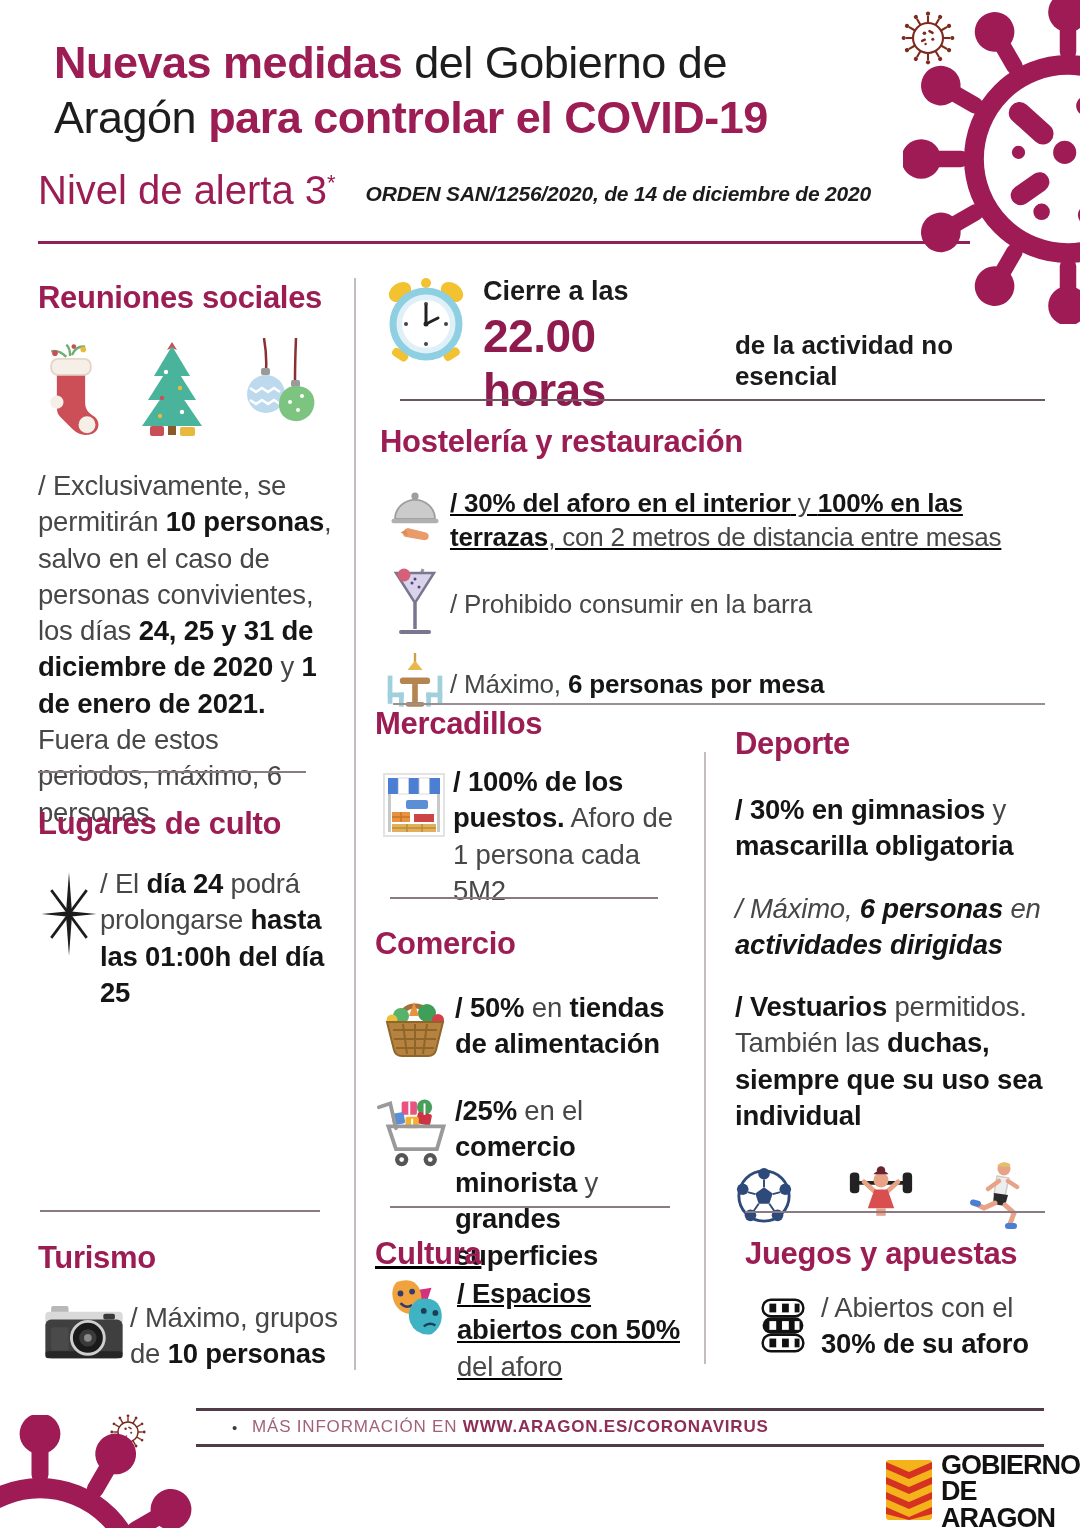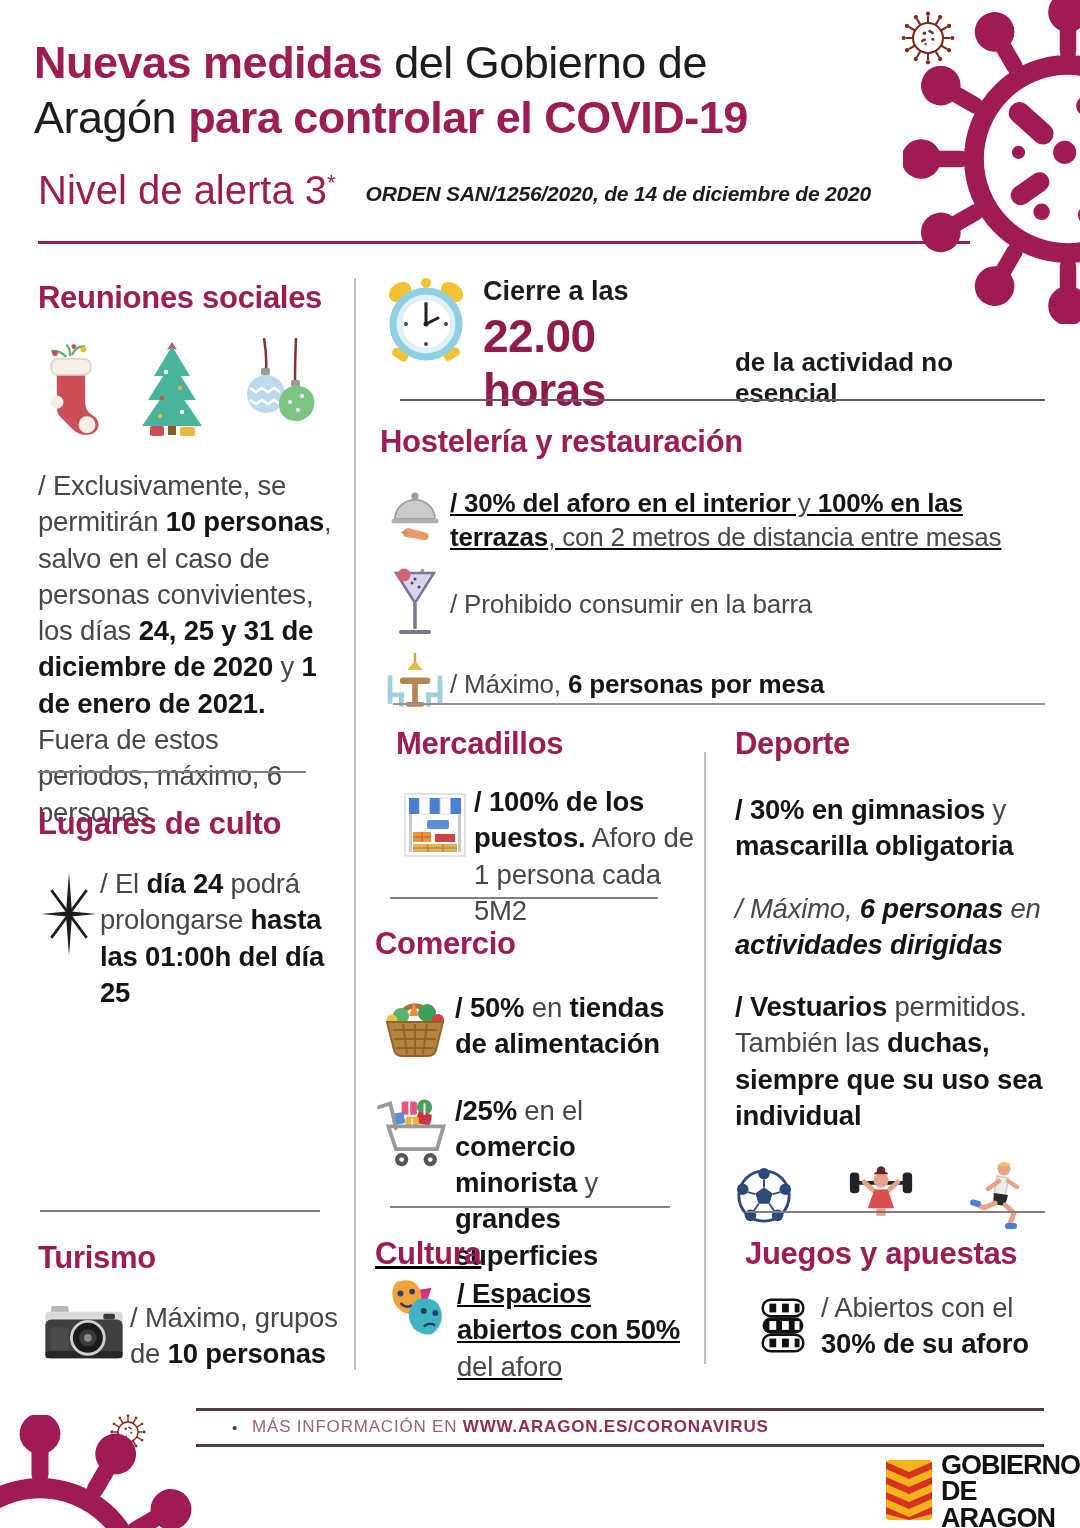--- a/index.html
+++ b/index.html
@@ -30,35 +30,35 @@
   .hrule{background:#8e2155;height:3px;}
   
   .vdiv{width:2px;background:#c3bcc3;}
   .thindiv{height:2px;background:#8a7a84;}
   .middiv{height:2px;background:#9a8f97;}
   .footrule{height:3px;background:#503c46;}
   
   .cierre-line1{font-size:27px;font-weight:800;color:#1b1b1b;}
   .cierre-line2{display:flex;align-items:flex-end;margin-top:2px;}
   .cierre-time{font-size:46px;font-weight:800;color:#8e1a4e;letter-spacing:-.5px;}
-  .cierre-suffix{font-size:26px;font-weight:800;color:#1b1b1b;margin-left:14px;margin-bottom:8px;}
+  .cierre-suffix{font-size:26px;font-weight:800;color:#1b1b1b;margin-left:14px;margin-bottom:25px;}
   
   .foot-info{font-size:17px;letter-spacing:.8px;display:flex;align-items:center;}
   .foot-bullet{color:#3d3d3d;margin-right:14px;font-size:15px;}
   .lite{color:#a2607a;}
   .dark{color:#8e2d55;}
   .logo{display:flex;align-items:center;}
   .logo-text{margin-left:9px;font-size:27px;font-weight:800;color:#121212;line-height:.98;letter-spacing:-1px;}
 </style>
 </head>
 <body>
 
 <div class="page">
 
-  <div class="abs" style="left:34px;top:36px;width:880px;">
+  <div class="abs" style="left:54px;top:36px;width:880px;">
     <h1 class="title">
       <div><span class="b maroon">Nuevas medidas</span><span> del Gobierno de</span></div>
       <div><span>Aragón </span><span class="b maroon">para controlar el COVID-19</span></div>
     </h1>
   </div>
 
   <div class="abs alert-line" style="left:38px;top:168px;">
     <div class="alert"><span>Nivel de alerta 3</span><sup>*</sup></div>
     <div class="order">ORDEN SAN/1256/2020, de 14 de diciembre de 2020</div>
   </div>
@@ -311,21 +311,21 @@
               <rect x="47" y="42" width="5" height="15"></rect>
           </g>
         </svg>
       </span>
       <p class="txt" style="flex:1;font-size:26px;"><span>/  Máximo, </span><span class="b">6 personas por mesa</span></p>
     </div>
   </div>
 
   <div class="abs middiv" style="left:393px;top:703px;width:652px;"></div>
 
-  <div class="abs" style="left:375px;top:726px;width:305px;margin-left:21px;">
+  <div class="abs" style="left:375px;top:706px;width:305px;">
     <h2>Mercadillos</h2>
     <div class="row" style="margin-top:22px;">
       <span class="ibox" style="width:78px;margin-top:6px;">
         <svg width="64" height="68" viewBox="0 0 64 68">
           <rect x="2" y="4" width="60" height="62" fill="#ffffff" stroke="#e3e3e3" stroke-width="2"></rect>
           <g>
             <rect x="6" y="8" width="10.4" height="16" fill="#4a7fd4"></rect>
               <rect x="16.4" y="8" width="10.4" height="16" fill="#fff" stroke="#dcdcdc" stroke-width="1"></rect>
             <rect x="26.8" y="8" width="10.4" height="16" fill="#4a7fd4"></rect>
               <rect x="37.2" y="8" width="10.4" height="16" fill="#fff" stroke="#dcdcdc" stroke-width="1"></rect>

